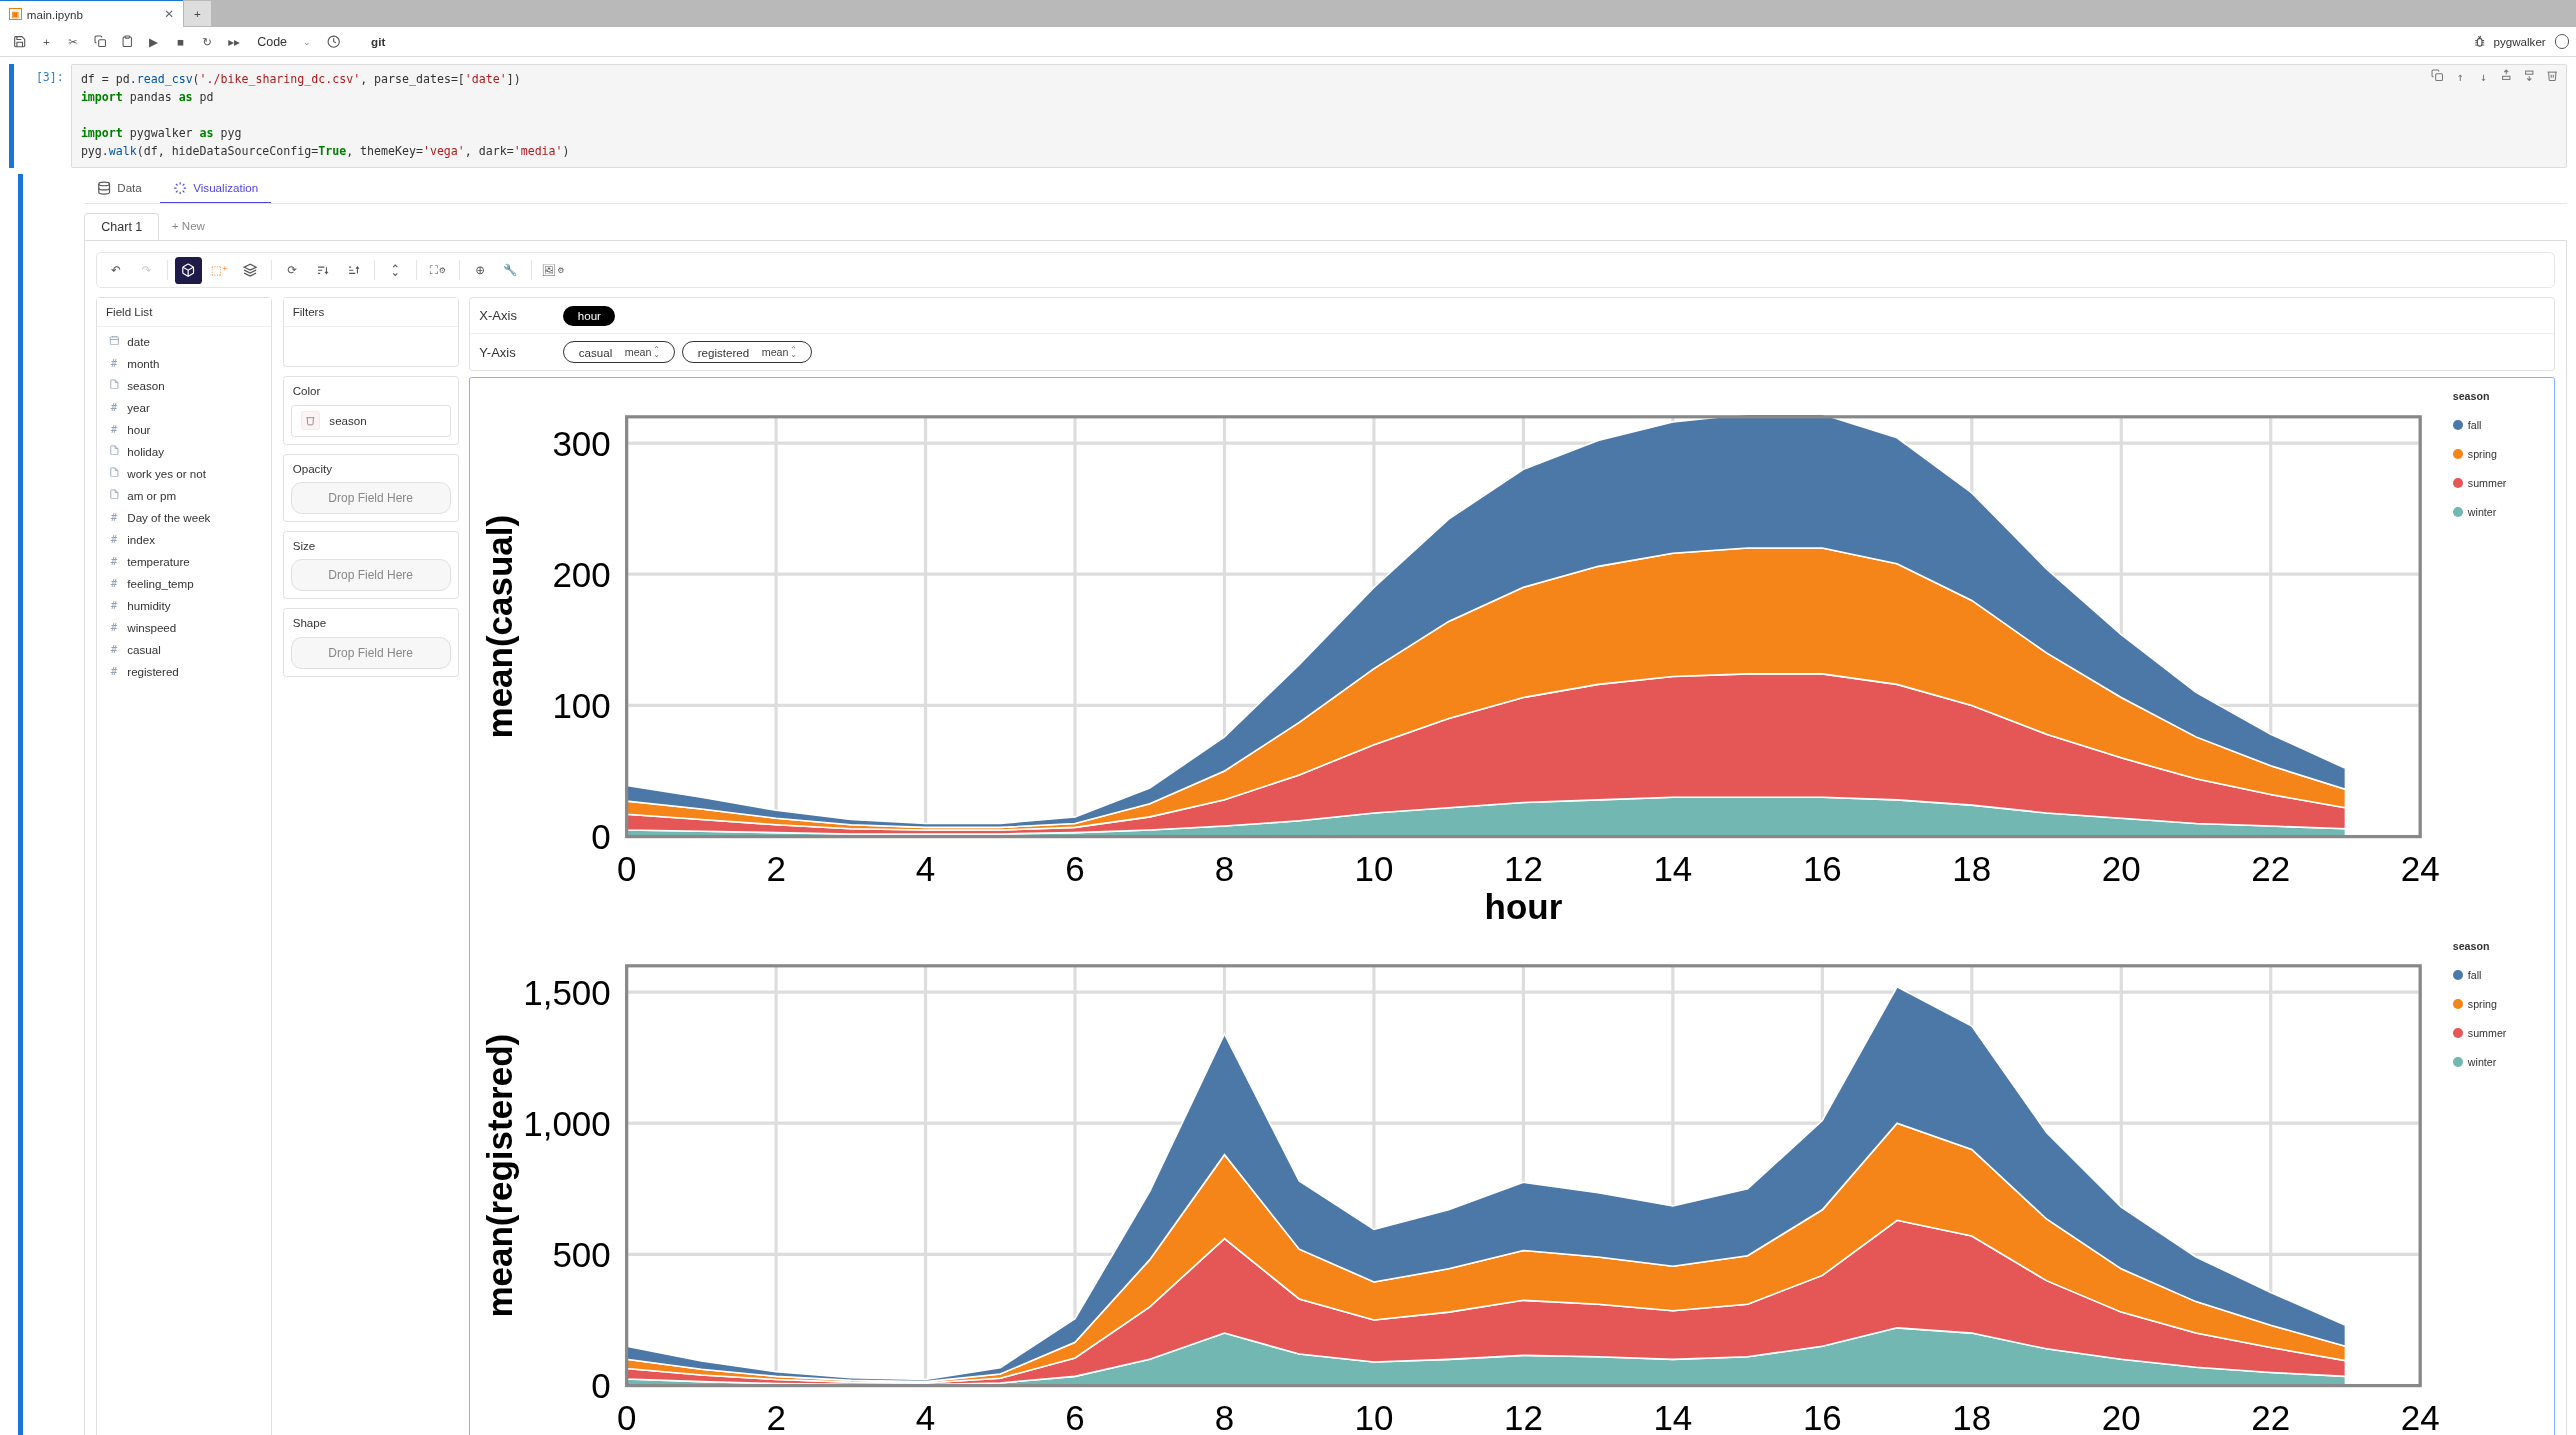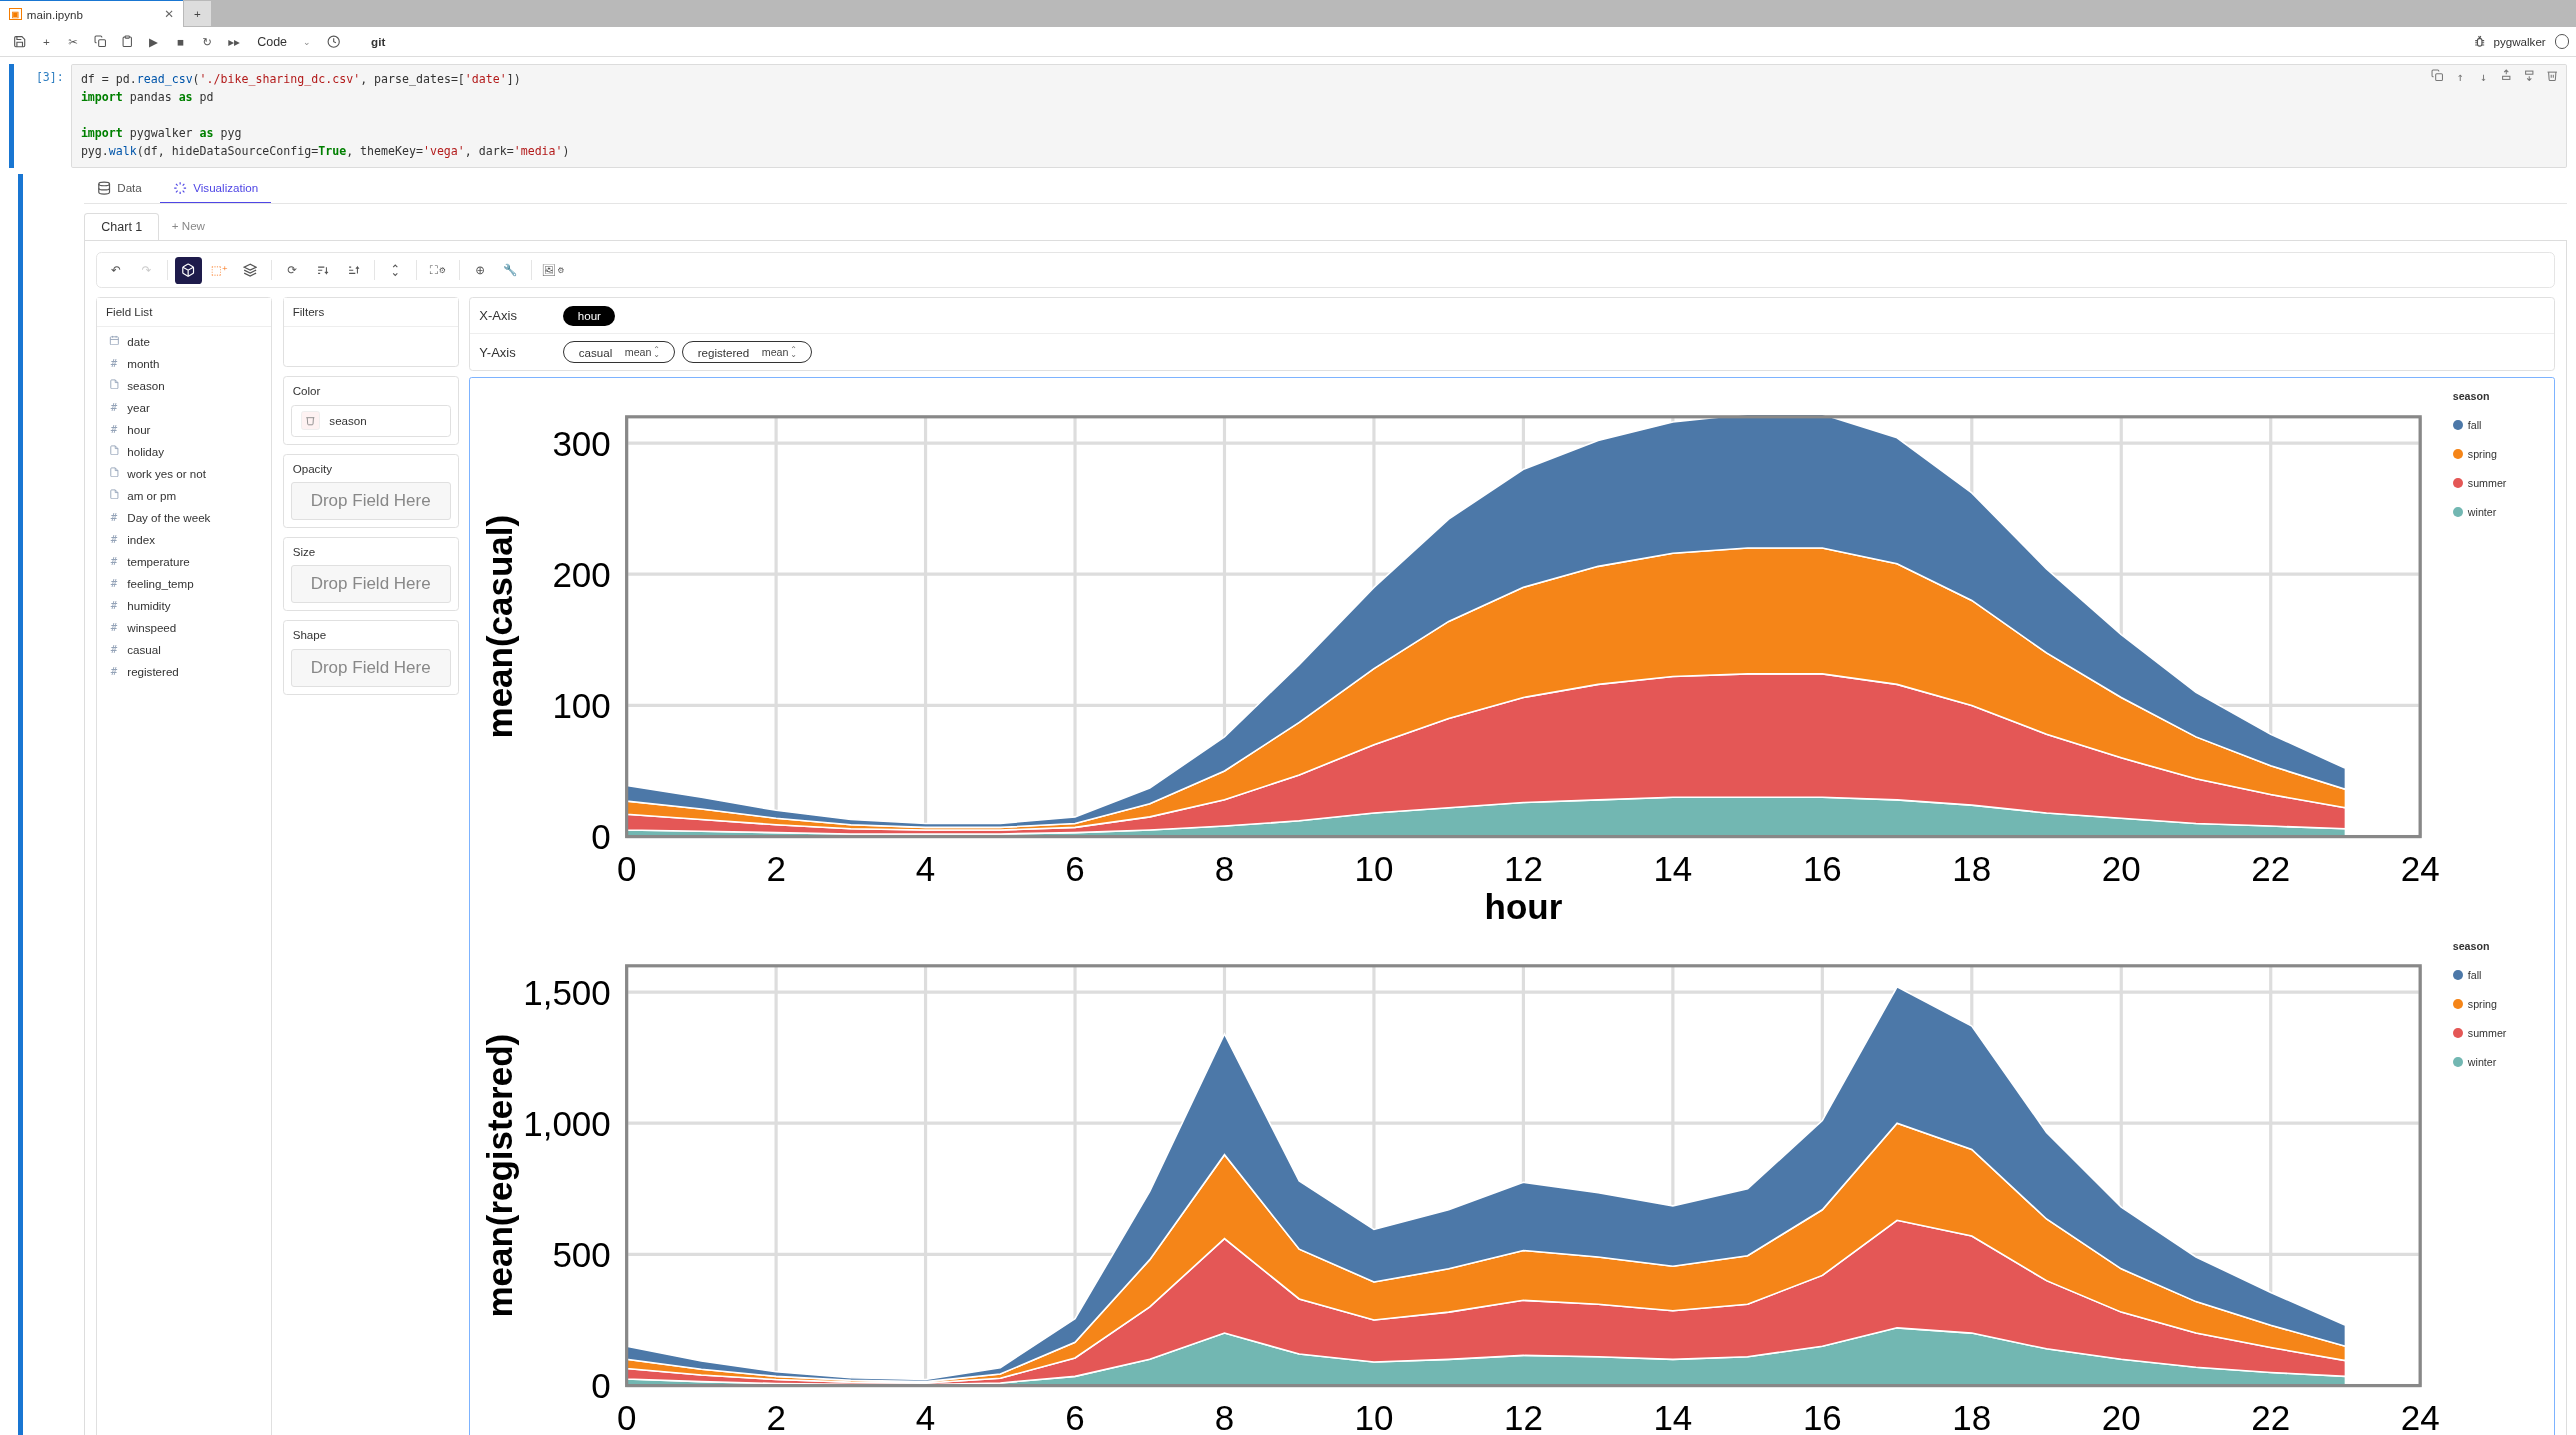--- a/index.html
+++ b/index.html
@@ -58,21 +58,21 @@
 
 
 .panel-col { display: flex; flex-direction: column; gap: 9px; }
 .panel { border: 0.9px solid #e0e0e0; border-radius: 3.6px; }
 .panel-h { padding: 7.1px 9px; font-size: 11.6px; background: #fff; border-bottom: 0.9px solid #eee; }
 .panel-body { padding: 3.6px 0; }
 .field-item { display: flex; align-items: center; gap: 7.1px; padding: 4.5px 10.7px; cursor: grab; font-size: 11.6px; }
 .field-ico { width: 12.5px; color: #94a3b8; font-size: 10.7px; text-align: center; }
 .field-ico.hash { font-family: monospace; }
 
-.drop { border: 0.9px solid #e0e0e0; border-radius: 3px; background: #f7f7f7; color: #888; text-align: center; padding: 8px; margin: 5.3px 7.1px 7.1px 7.1px; font-size: 17px; }
+.drop { border: 0.9px solid #e0e0e0; border-radius: 11px; background: #f7f7f7; color: #888; text-align: center; padding: 8px; margin: 5.3px 7.1px 7.1px 7.1px; font-size: 12px; }
 .enc-h { padding: 7.1px 9px 1.8px 9px; font-size: 11.6px; }
 
 .color-pill { display: flex; align-items: center; gap: 9px; margin: 5.3px 7.1px 7.1px 7.1px; border: 0.9px solid #e0e0e0; border-radius: 3.6px; padding: 5.3px 9px; }
 .trash { width: 19.6px; height: 19.6px; display: flex; align-items: center; justify-content: center; border: 0.9px solid #eee; background: #fef2f2; color: #888; border-radius: 2.7px; cursor: pointer; }
 
 
 .shelves { border: 0.9px solid #e0e0e0; border-radius: 3.6px; }
 .shelf-row { display: flex; align-items: center; border-bottom: 0.9px solid #eee; min-height: 36px; }
 .shelf-label { width: 86px; padding: 0 9px; font-size: 13px; }
 .shelf-items { flex: 1; display: flex; gap: 7.1px; padding: 4.5px 7.1px; flex-wrap: wrap; }

